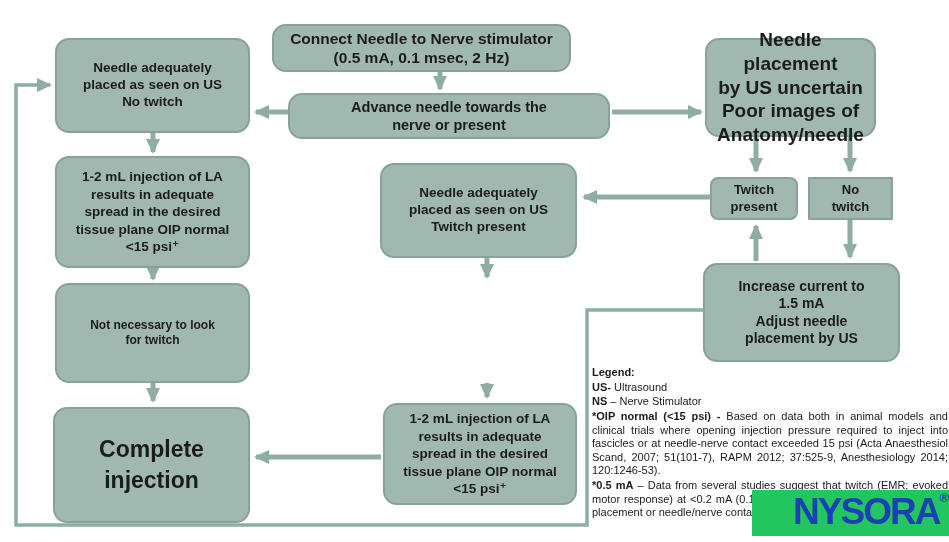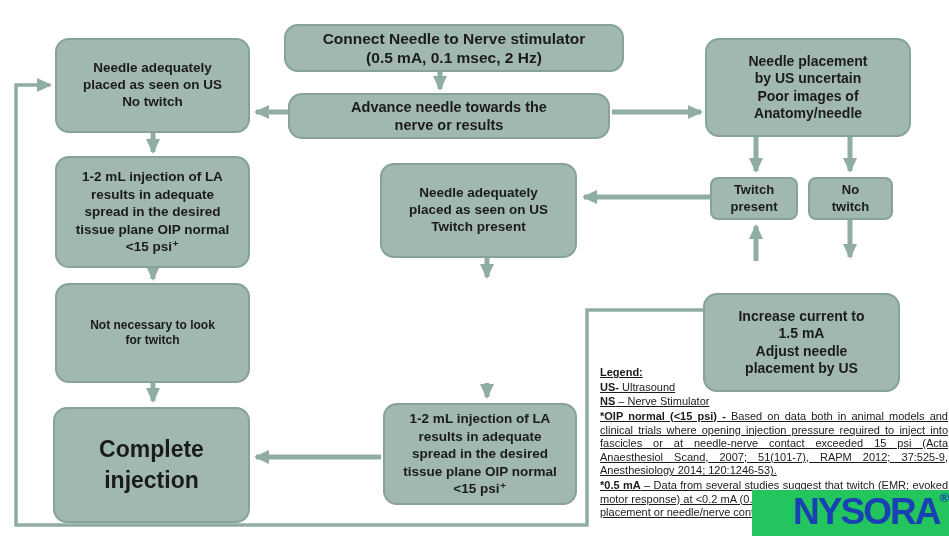--- a/index.html
+++ b/index.html
@@ -7,37 +7,37 @@
     position:relative;width:949px;height:542px;background:#ffffff;overflow:hidden;
     font-family:"Liberation Sans","DejaVu Sans",sans-serif;color:#1b1b1b;
   }
   svg.connectors{position:absolute;left:0;top:0;width:949px;height:542px;}
   .box{
     position:absolute;background:#a0b8b0;border:2px solid #87a29a;border-radius:14px;
     display:flex;align-items:center;justify-content:center;text-align:center;
     font-weight:bold;white-space:pre-line;line-height:1.25;box-sizing:border-box;
     padding:4px 8px;
   }
-  .b-connect   {left:284px;top:24px;width:340px;height:48px;font-size:15.5px;}
+  .b-connect   {left:272px;top:24px;width:299px;height:48px;font-size:15.5px;}
   .b-advance   {left:288px;top:93px;width:322px;height:46px;font-size:14.5px;}
   .b-lefttop   {left:55px;top:38px;width:195px;height:95px;font-size:13.5px;}
   .b-inj-left  {left:55px;top:156px;width:195px;height:112px;font-size:13.5px;line-height:1.3;}
   .b-notnec    {left:55px;top:283px;width:195px;height:100px;font-size:12px;}
   .b-complete  {left:53px;top:407px;width:197px;height:116px;font-size:23px;line-height:1.35;}
   .b-center    {left:380px;top:163px;width:197px;height:95px;font-size:13.5px;}
   .b-repos     {left:380px;top:283px;width:197px;height:100px;font-size:13.5px;}
   .b-inj-ctr   {left:383px;top:403px;width:194px;height:102px;font-size:13.5px;line-height:1.3;}
-  .b-uncertain {left:705px;top:38px;width:206px;height:99px;font-size:14px;}
+  .b-uncertain {left:705px;top:38px;width:171px;height:99px;font-size:19px;}
   .b-twitchp   {left:710px;top:177px;width:88px;height:43px;font-size:13px;border-radius:8px;}
-  .b-notwitch  {left:808px;top:177px;width:85px;height:43px;font-size:13px;border-radius:8px;}
-  .b-increase  {left:703px;top:263px;width:197px;height:99px;font-size:14px;margin-top:30px;}
+  .b-notwitch  {left:808px;top:177px;width:85px;height:43px;font-size:13px;border-radius:1px;}
+  .b-increase  {left:703px;top:263px;width:197px;height:99px;font-size:14px;}
   .legend{
     position:absolute;left:592px;top:366px;width:356px;font-size:11px;line-height:1.24;
   }
-  .legend .ln{margin:0 0 1px 8px;text-decoration:underline;}
+  .legend .ln{margin:0 0 1px 0;}
   .legend .just{text-align:justify;}
   .legend b{font-weight:bold;}
   .logo{
     position:absolute;left:752px;top:490px;width:197px;height:46px;background:#22c55e;
     display:flex;align-items:flex-start;justify-content:flex-end;padding-top:3px;box-sizing:border-box;
   }
   .logo .word{
     font-weight:bold;font-size:37px;line-height:1;color:#1a41b4;letter-spacing:-2px;
   }
   .logo .reg{
@@ -70,21 +70,21 @@
       <path d="M850 137 L850 171" marker-end="url(#ah)"></path>
       <path d="M756 261 L756 226" marker-end="url(#ah)"></path>
       <path d="M850 220 L850 257" marker-end="url(#ah)"></path>
       <path stroke-width="3.5" d="M703 310 L587 310 L587 525 L16 525 L16 85 L50 85" marker-end="url(#ah)"></path>
     </g>
   </svg>
 
   <div class="box b-connect">Connect Needle to Nerve stimulator
 (0.5 mA, 0.1 msec, 2 Hz)</div>
   <div class="box b-advance">Advance needle towards the
-nerve or results</div>
+nerve or present</div>
   <div class="box b-lefttop">Needle adequately
 placed as seen on US
 No twitch</div>
   <div class="box b-inj-left">1-2 mL injection of LA
 results in adequate
 spread in the desired
 tissue plane OIP normal
 &lt;15 psi⁺</div>
   <div class="box b-notnec">Not necessary to look
 for twitch</div>

